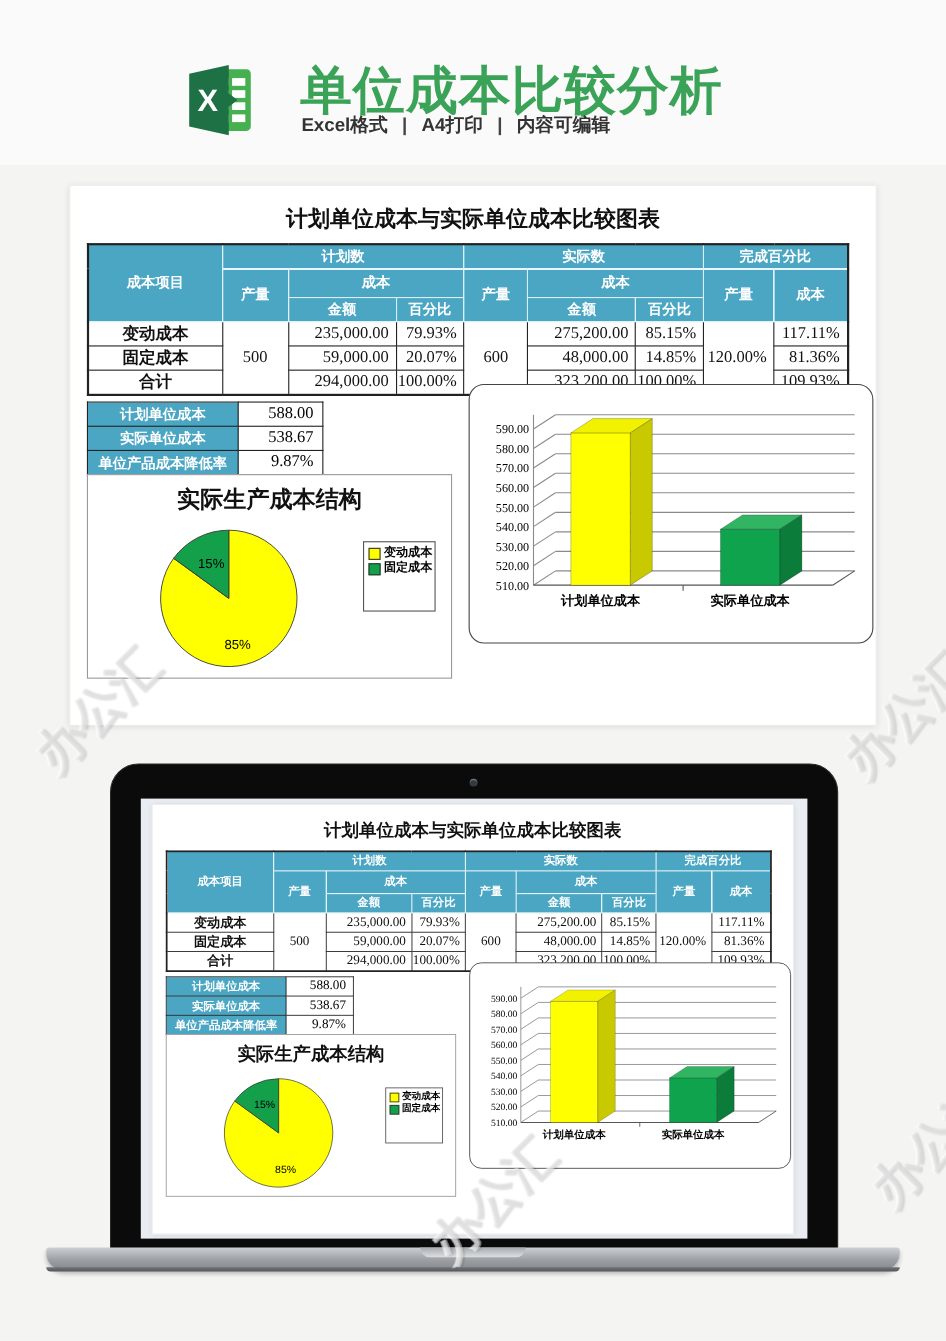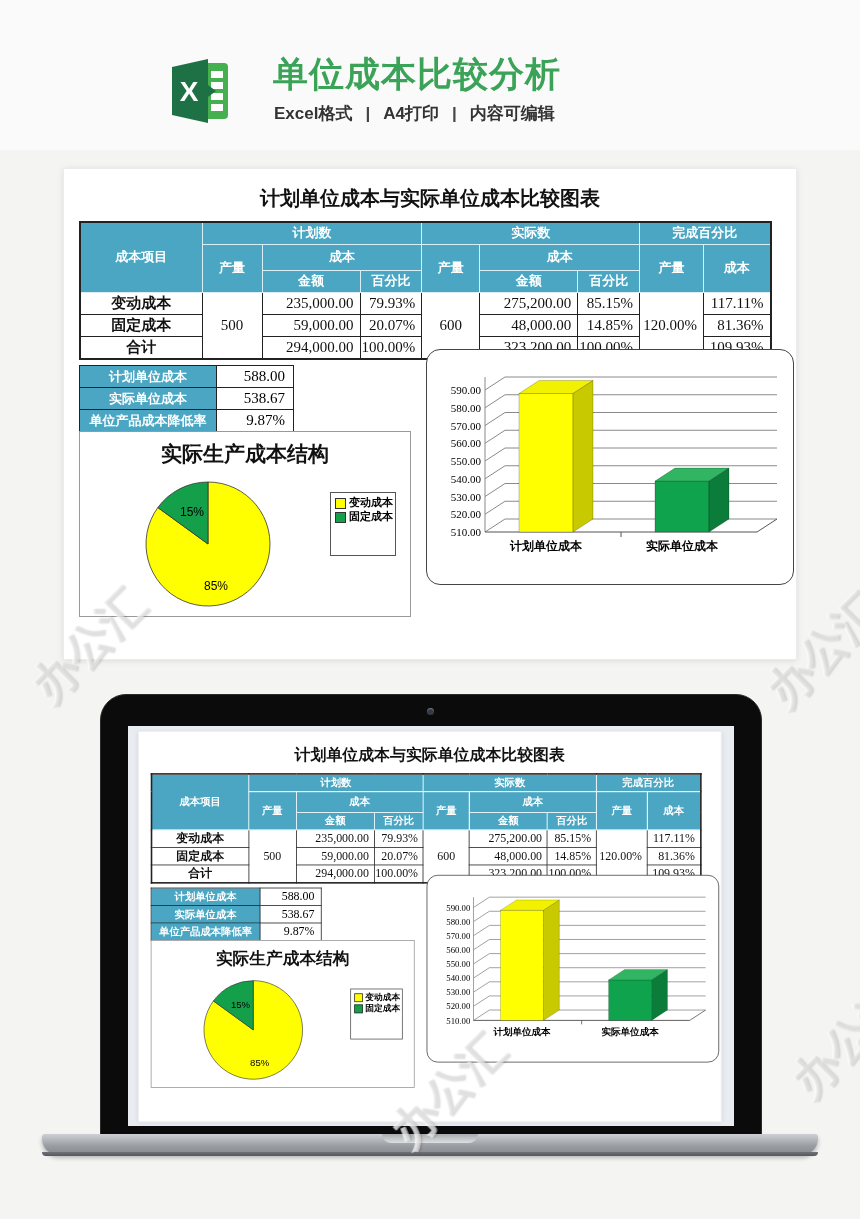--- a/index.html
+++ b/index.html
@@ -4,21 +4,21 @@
 <style>
   html,body{margin:0;padding:0;}
   body{
     width:860px;height:1219px;position:relative;overflow:hidden;
     background:linear-gradient(#fafafa 0 150px,#f4f4f3 150px 100%);
     font-family:"Liberation Sans",sans-serif;
   }
   
   .hdr{position:absolute;left:168px;top:55px;width:560px;height:80px;}
   .hdr-logo{position:absolute;left:0;top:2px;width:64px;height:68px;}
-  .hdr-title{position:absolute;left:105px;top:-4px;font-size:35px;font-weight:bold;color:#3aa357;letter-spacing:1px;}
+  .hdr-title{position:absolute;left:105px;top:-4px;font-size:47px;font-weight:bold;color:#3aa357;letter-spacing:1px;}
   .hdr-sub{position:absolute;left:106px;top:47px;font-size:17px;font-weight:bold;color:#333;}
   .hdr-sub .sep{margin:0 13px;color:#444;}
   
   .wm{position:absolute;z-index:9;font-size:46px;font-weight:bold;
       color:rgba(230,230,230,0.45);
       text-shadow:1px 1px 2px rgba(0,0,0,0.15),-1px -1px 1px rgba(255,255,255,0.7);
       transform:rotate(-45deg);pointer-events:none;white-space:nowrap;}
   
   .sheet-pos{position:absolute;left:63px;top:168px;z-index:1;}
   .sheet{position:relative;width:734px;height:492px;background:#fff;

